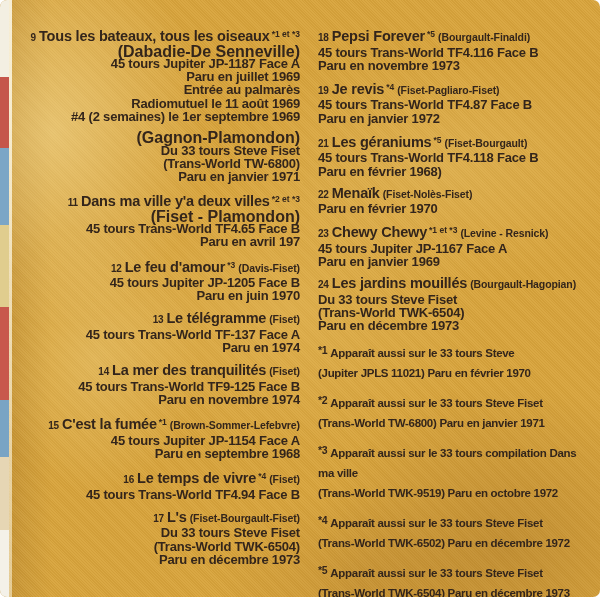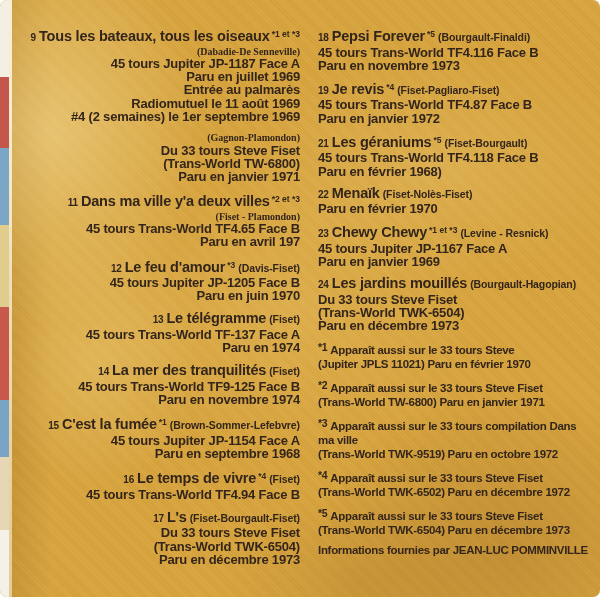--- a/index.html
+++ b/index.html
@@ -39,26 +39,26 @@
   .entry{margin-bottom:9px;}
   .col-right .entry{margin-bottom:8px;}
 
   .title-line{font-size:14.5px;line-height:15.5px;letter-spacing:-0.2px;white-space:nowrap;}
   .num{font-size:10px;margin-right:3px;}
   .sup{font-size:8.5px;font-weight:700;margin-left:2px;vertical-align:4px;letter-spacing:0;}
   .sup:empty{display:none;}
   .credit{font-size:10.5px;letter-spacing:-0.1px;}
   .credit.inline{margin-left:3px;}
   .credit.inline:empty{display:none;}
-  .credit-line{font-size:10px;line-height:11.5px;font-family:Liberation Serif, serif;}
+  .credit-line{font-size:16px;line-height:11.5px;}
   .line{font-size:13px;line-height:13.2px;letter-spacing:-0.2px;white-space:nowrap;}
 
   
   .footnotes{margin-top:4px;}
-  .footnote{margin-bottom:7px;font-size:11.5px;line-height:14px;letter-spacing:-0.3px;}
+  .footnote{margin-bottom:7px;font-size:11.5px;line-height:20px;letter-spacing:-0.3px;}
   .fn-marker{font-size:10.5px;vertical-align:3px;margin-right:3px;}
   .credit-final{margin-top:3px;font-size:11.5px;line-height:13px;letter-spacing:-0.3px;}
 </style>
 </head>
 <body>
 
 <div class="page">
 
   <div class="edge">
     <div class="seg seg1" style="background-color: rgb(243, 239, 226);"></div>

